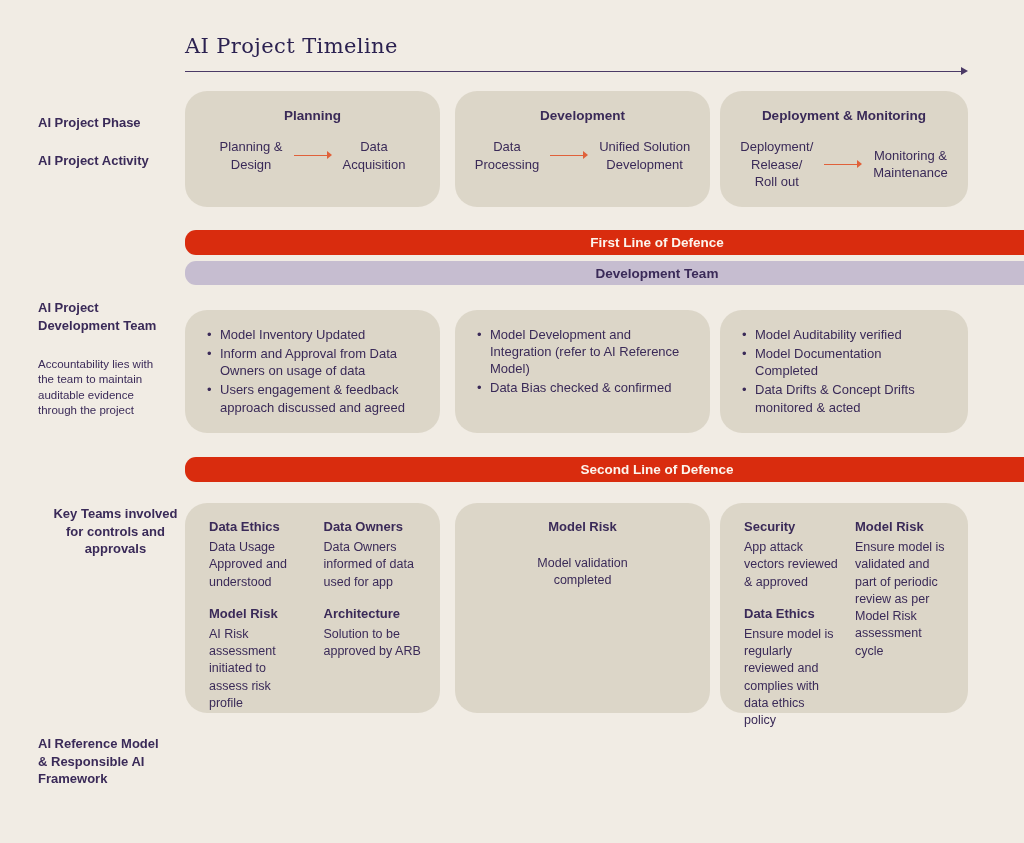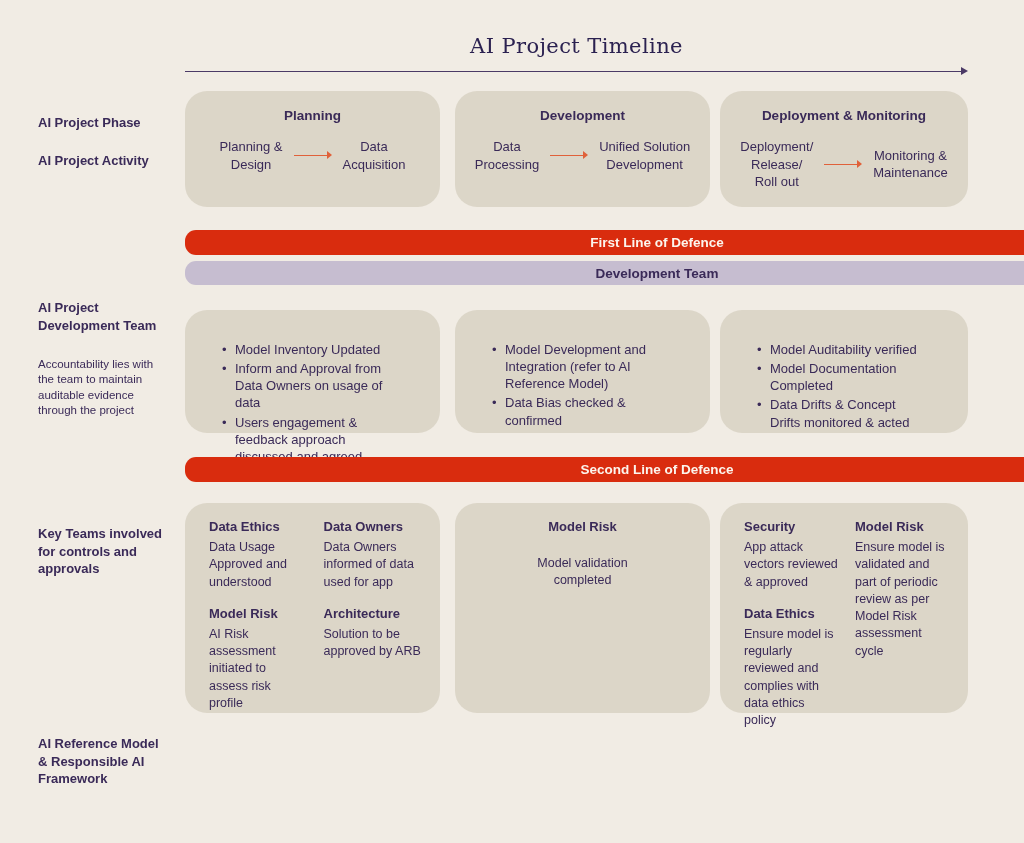--- a/index.html
+++ b/index.html
@@ -5,21 +5,21 @@
   html,body { margin:0; padding:0; }
   .stage {
     position:relative; width:1024px; height:843px;
     background:#f1ece4; overflow:hidden;
     font-family:"Liberation Sans", sans-serif;
     color:#3a2a58;
   }
   
   .title {
     position:absolute; left:185px; top:34px; width:783px;
-    text-align:center; font-family:"DejaVu Serif", serif;
+    font-family:"DejaVu Serif", serif;
     font-size:21px; font-weight:500; letter-spacing:0.4px; color:#2b2150;
   }
   .timeline { position:absolute; left:185px; top:67px; width:783px; height:9px; }
   .timeline .tl-line { position:absolute; left:0; right:5px; top:3.5px; height:1.6px; background:#4b3a66; }
   .timeline .tl-head {
     position:absolute; right:0; top:0; width:0; height:0;
     border-top:4.5px solid transparent; border-bottom:4.5px solid transparent;
     border-left:7px solid #4b3a66;
   }
   
@@ -56,21 +56,21 @@
     font-weight:700; font-size:13.5px;
   }
   .banner.red { background:#d92c0e; color:#fcf5ed; }
   .banner.lav { background:#c6bdd0; color:#3a2a58; }
   .b-first { top:230px; }
   .b-dev { top:261px; height:24px; }
   .b-second { top:457px; }
   .b-comp { top:734px; }
   
   .drow { top:310px; height:123px; }
-  .dlist { margin:16px; padding:15px 28px 0 34px; list-style:none; }
+  .dlist { margin:1px; padding:15px 28px 0 34px; list-style:none; }
   .dlist li { position:relative; font-size:13px; line-height:1.32; margin-bottom:2px; }
   .dlist li::before { content:"\2022"; position:absolute; left:-13px; }
   
   .krow { top:503px; height:210px; }
   .kinner { display:flex; gap:16px; padding:16px 18px 0 24px; }
   .kcol { flex:1; display:flex; flex-direction:column; gap:15px; min-width:0; }
   .khead { font-weight:700; font-size:13px; margin-bottom:5px; }
   .ktext { font-size:12.5px; line-height:1.38; }
   .kcenter { display:flex; flex-direction:column; align-items:center; text-align:center; padding-top:16px; }
   .kcenter .ktext { margin-top:16px; width:150px; }
@@ -87,21 +87,21 @@
   </div>
 
   <div class="lbl" style="top:114px;">AI Project Phase</div>
   <div class="lbl" style="top:152px;">AI Project Activity</div>
   <div class="lbl" style="top:299px;">AI Project
 Development Team</div>
   <div class="lbl-note" style="top:357px;">Accountability lies with
 the team to maintain
 auditable evidence
 through the project</div>
-  <div class="lbl" style="top:525px;">Key Teams involved
+  <div class="lbl" style="top:505px;text-align:center;">Key Teams involved
 for controls and
 approvals</div>
   <div class="lbl" style="top:735px;">AI Reference Model
 &amp; Responsible AI
 Framework</div>
 
   <div class="card c1 prow">
     <div class="ptitle">Planning</div>
     <div class="pacts">
       <div class="act-text">Planning &amp;

